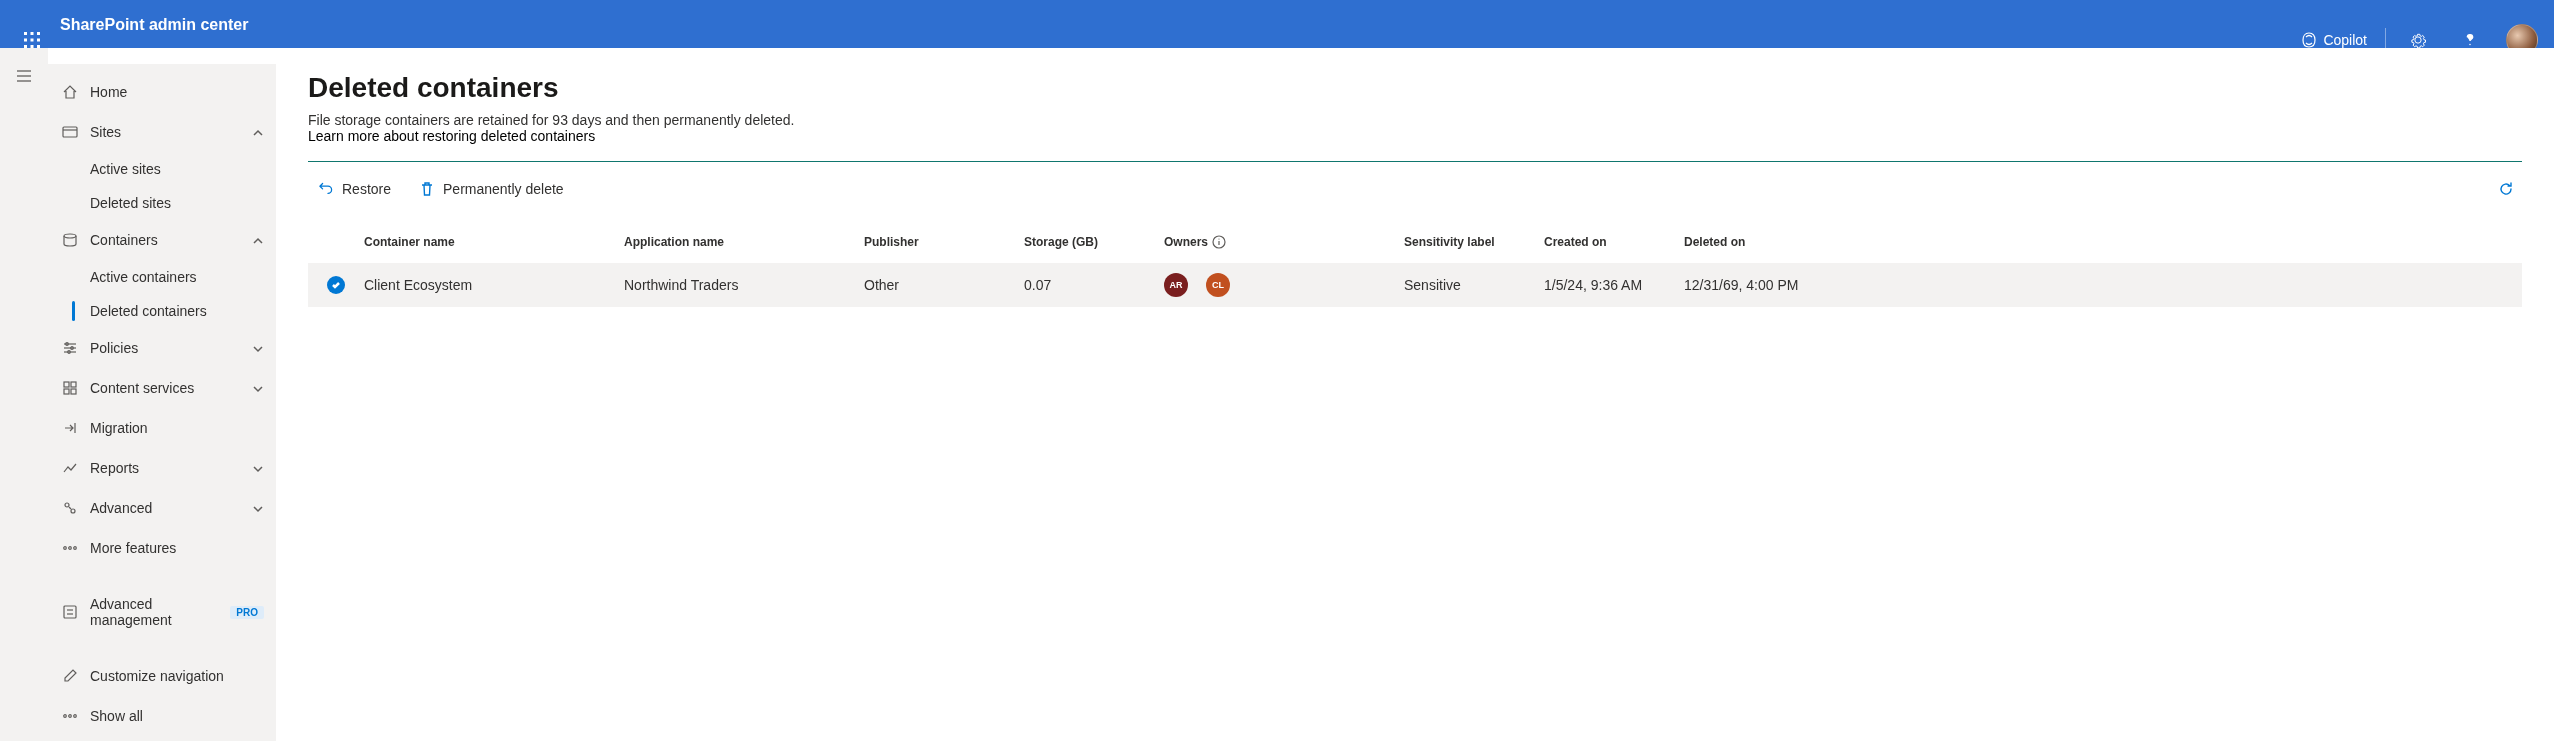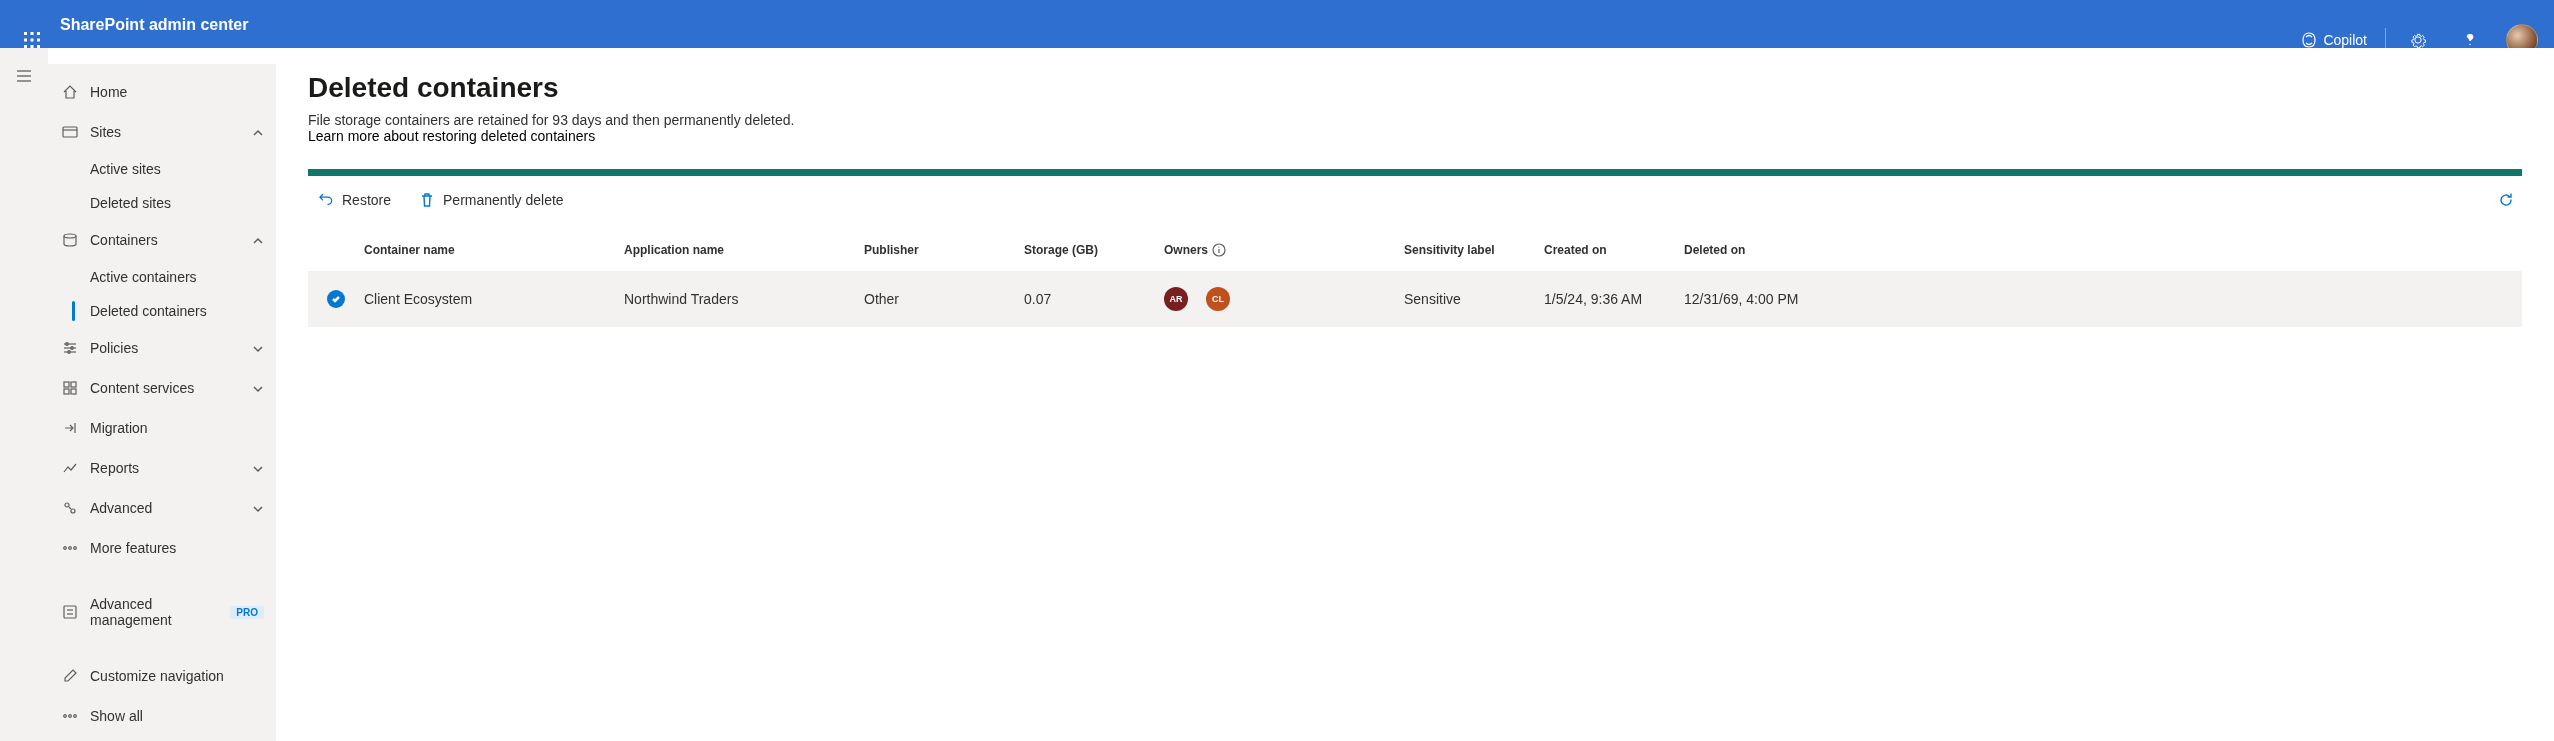--- a/index.html
+++ b/index.html
@@ -96,22 +96,22 @@
   }
   .nav-group-gap { height: 24px; }
 
   
   .main { flex: 1; overflow: auto; padding: 24px 32px; background: #fff; }
   .page-title { font-size: 28px; font-weight: 700; margin-bottom: 8px; color: #1b1a19; }
   .page-desc { font-size: 14px; color: #323130; }
   .page-link { color: #000000; text-decoration: none; cursor: pointer; }
 
   .cmdbar {
-    margin-top: 25px;
-    border-top: 7px solid #0f766e;
+    margin-top: 17px;
+    border-top: 1px solid #0f766e;
     padding-top: 10px;
     display: flex; align-items: center;
     height: 44px;
   }
   .cmd-btn {
     display: flex; align-items: center; gap: 8px;
     padding: 6px 10px; cursor: pointer;
     font-size: 14px; color: #323130;
     border-radius: 2px;
     margin-right: 8px;
@@ -132,21 +132,21 @@
   .thead {
     height: 42px;
     font-size: 12px;
     color: #323130;
     font-weight: 600;
   }
   .thead .th { display:flex; align-items:center; gap:4px; }
   .info-icon { width: 14px; height: 14px; }
   .info-icon svg { width:14px; height:14px; stroke:#605e5c; fill:none; stroke-width:1.2; }
   .trow {
-    height: 56px;
+    height: 44px;
     background: #f3f2f1;
     font-size: 14px;
   }
   .trow .cell-check { display:flex; justify-content:center; }
   .checkmark {
     width: 18px; height: 18px; border-radius: 50%;
     background: #0078d4;
     display:flex; align-items:center; justify-content:center;
   }
   .checkmark svg { width:10px; height:10px; stroke:#fff; fill:none; stroke-width:2.5; }

